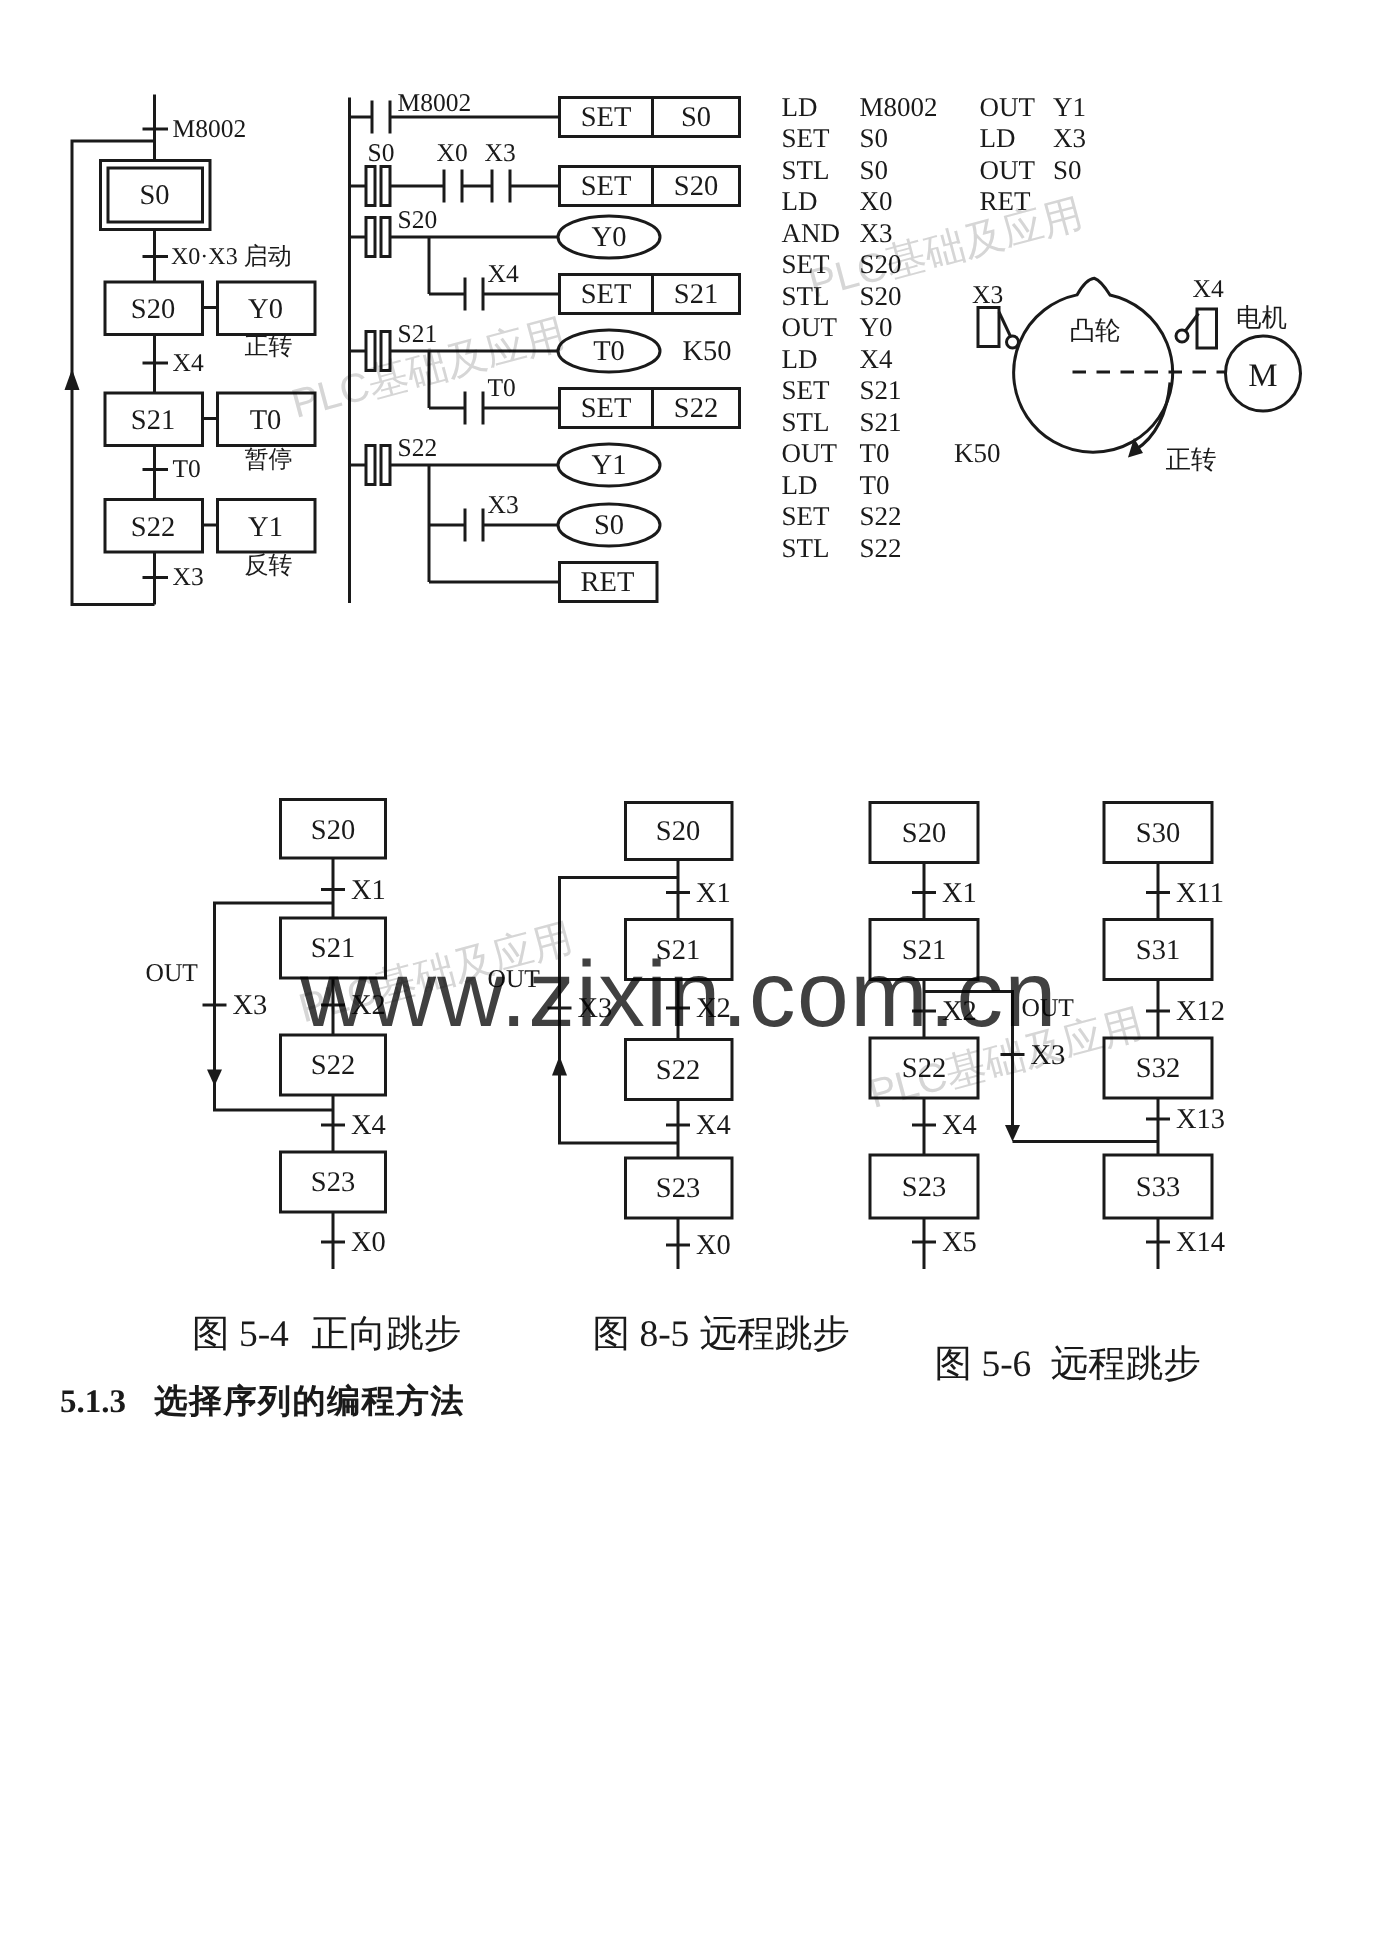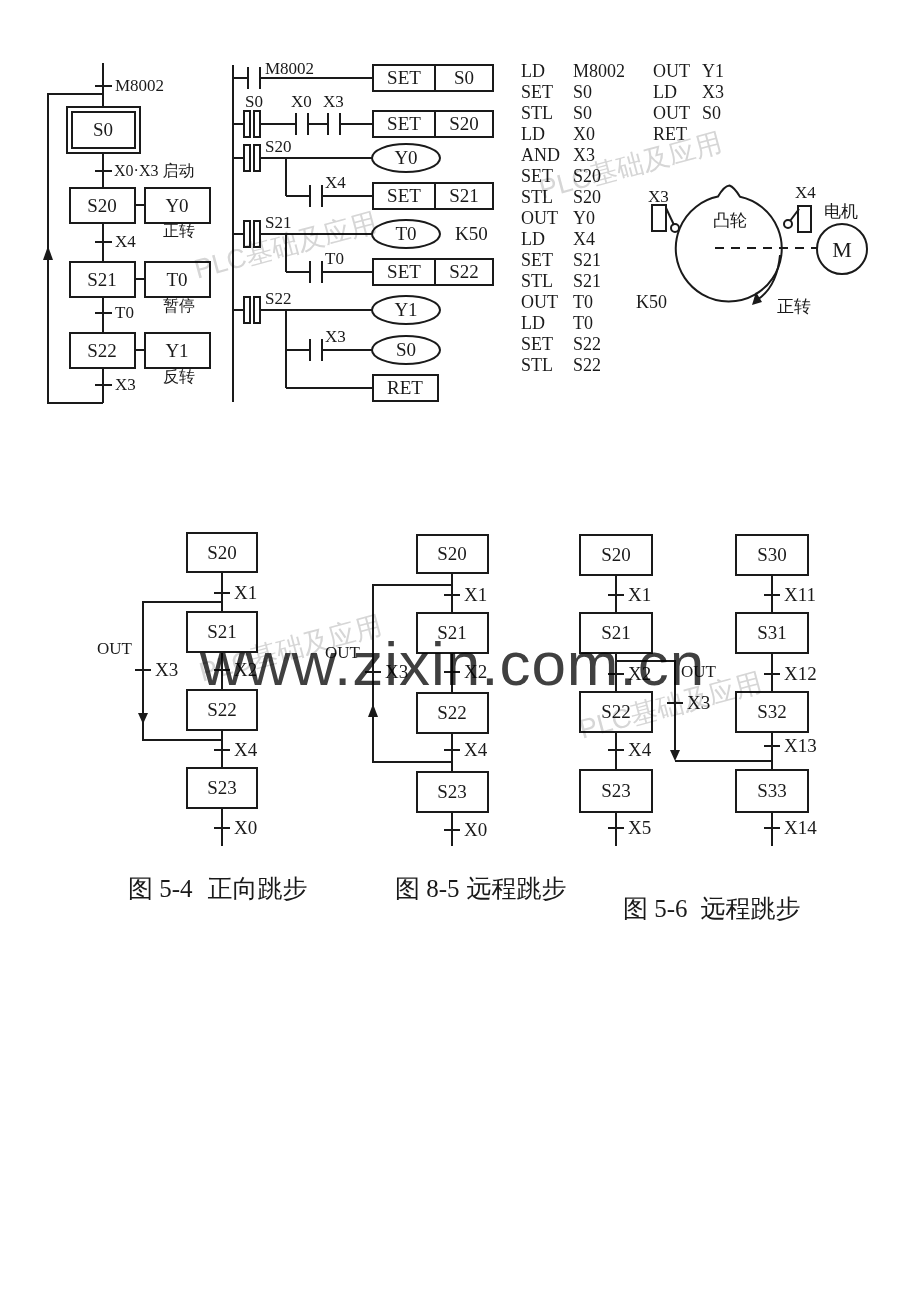--- a/index.html
+++ b/index.html
@@ -332,20 +332,23 @@
   <div class="cap" style="left:128px;top:872px">
     <span>图 5-4</span><span class="capgap" style="width:15px"></span><span>正向跳步</span>
   </div>
   <div class="cap" style="left:395px;top:872px">
     <span>图 8-5</span><span class="capgap" style="width:7px"></span><span>远程跳步</span>
   </div>
   <div class="cap" style="left:623px;top:892px">
     <span>图 5-6</span><span class="capgap" style="width:13px"></span><span>远程跳步</span>
   </div>
 
+  <div class="heading">
+    <span>5.1.3</span><span class="ttl">选择序列的编程方法</span>
+  </div>
 
   <div class="wm-site">www.zixin.com.cn</div>
   <div class="wm-diag" style="left:195px;top:252px">PLC基础及应用</div>
   <div class="wm-diag" style="left:540px;top:172px">PLC基础及应用</div>
   <div class="wm-diag" style="left:200px;top:655px">PLC基础及应用</div>
   <div class="wm-diag" style="left:580px;top:712px">PLC基础及应用</div>
 
 </div>
 
 </body></html>

